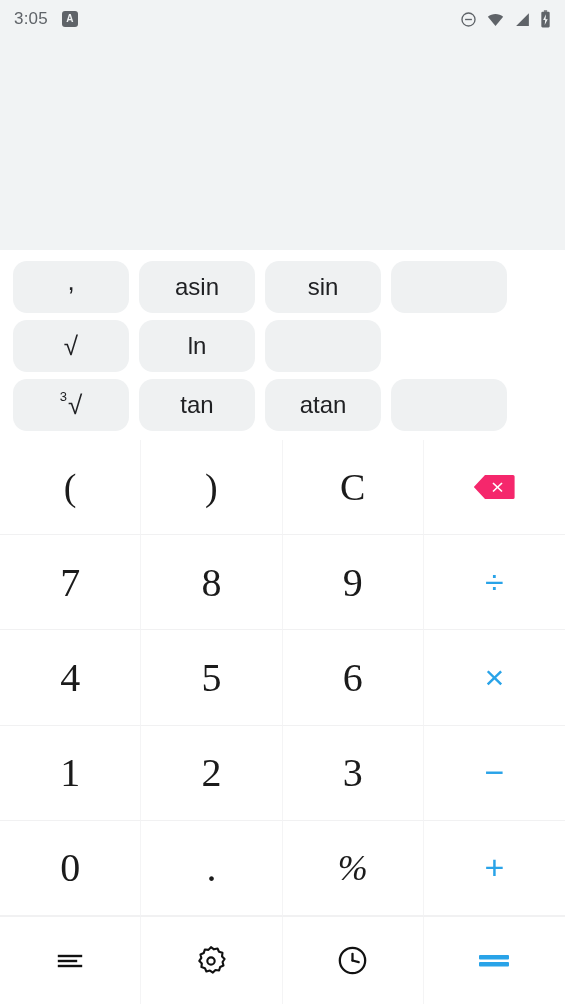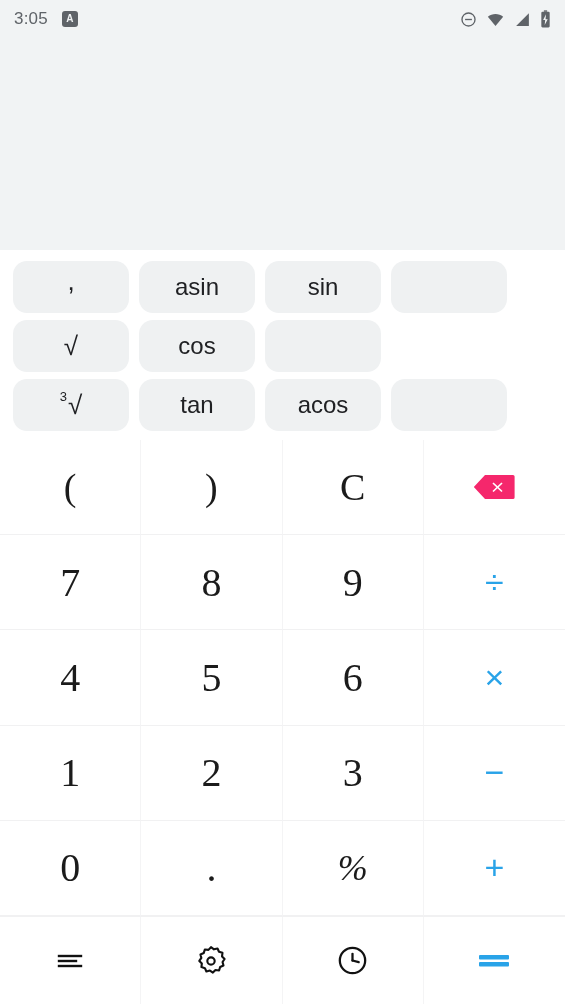--- a/index.html
+++ b/index.html
@@ -209,39 +209,39 @@
       <div class="sci-btn">
         <span></span>
       </div>
     </div>
 
     <div class="sci-row">
       <div class="sci-btn">
         <span class="radical">√</span>
       </div>
       <div class="sci-btn">
-        <span>cos</span>
+        <span>ln</span>
       </div>
       <div class="sci-btn">
         <span></span>
       </div>
     </div>
 
     <div class="sci-row">
       <div class="sci-btn">
         <span class="cube">
           <span class="idx">3</span>
           <span class="radical">√</span>
         </span>
       </div>
       <div class="sci-btn">
         <span>tan</span>
       </div>
       <div class="sci-btn">
-        <span>acos</span>
+        <span>atan</span>
       </div>
       <div class="sci-btn">
         <span></span>
       </div>
     </div>
 
   </div>
 
   <div class="keypad">
 

